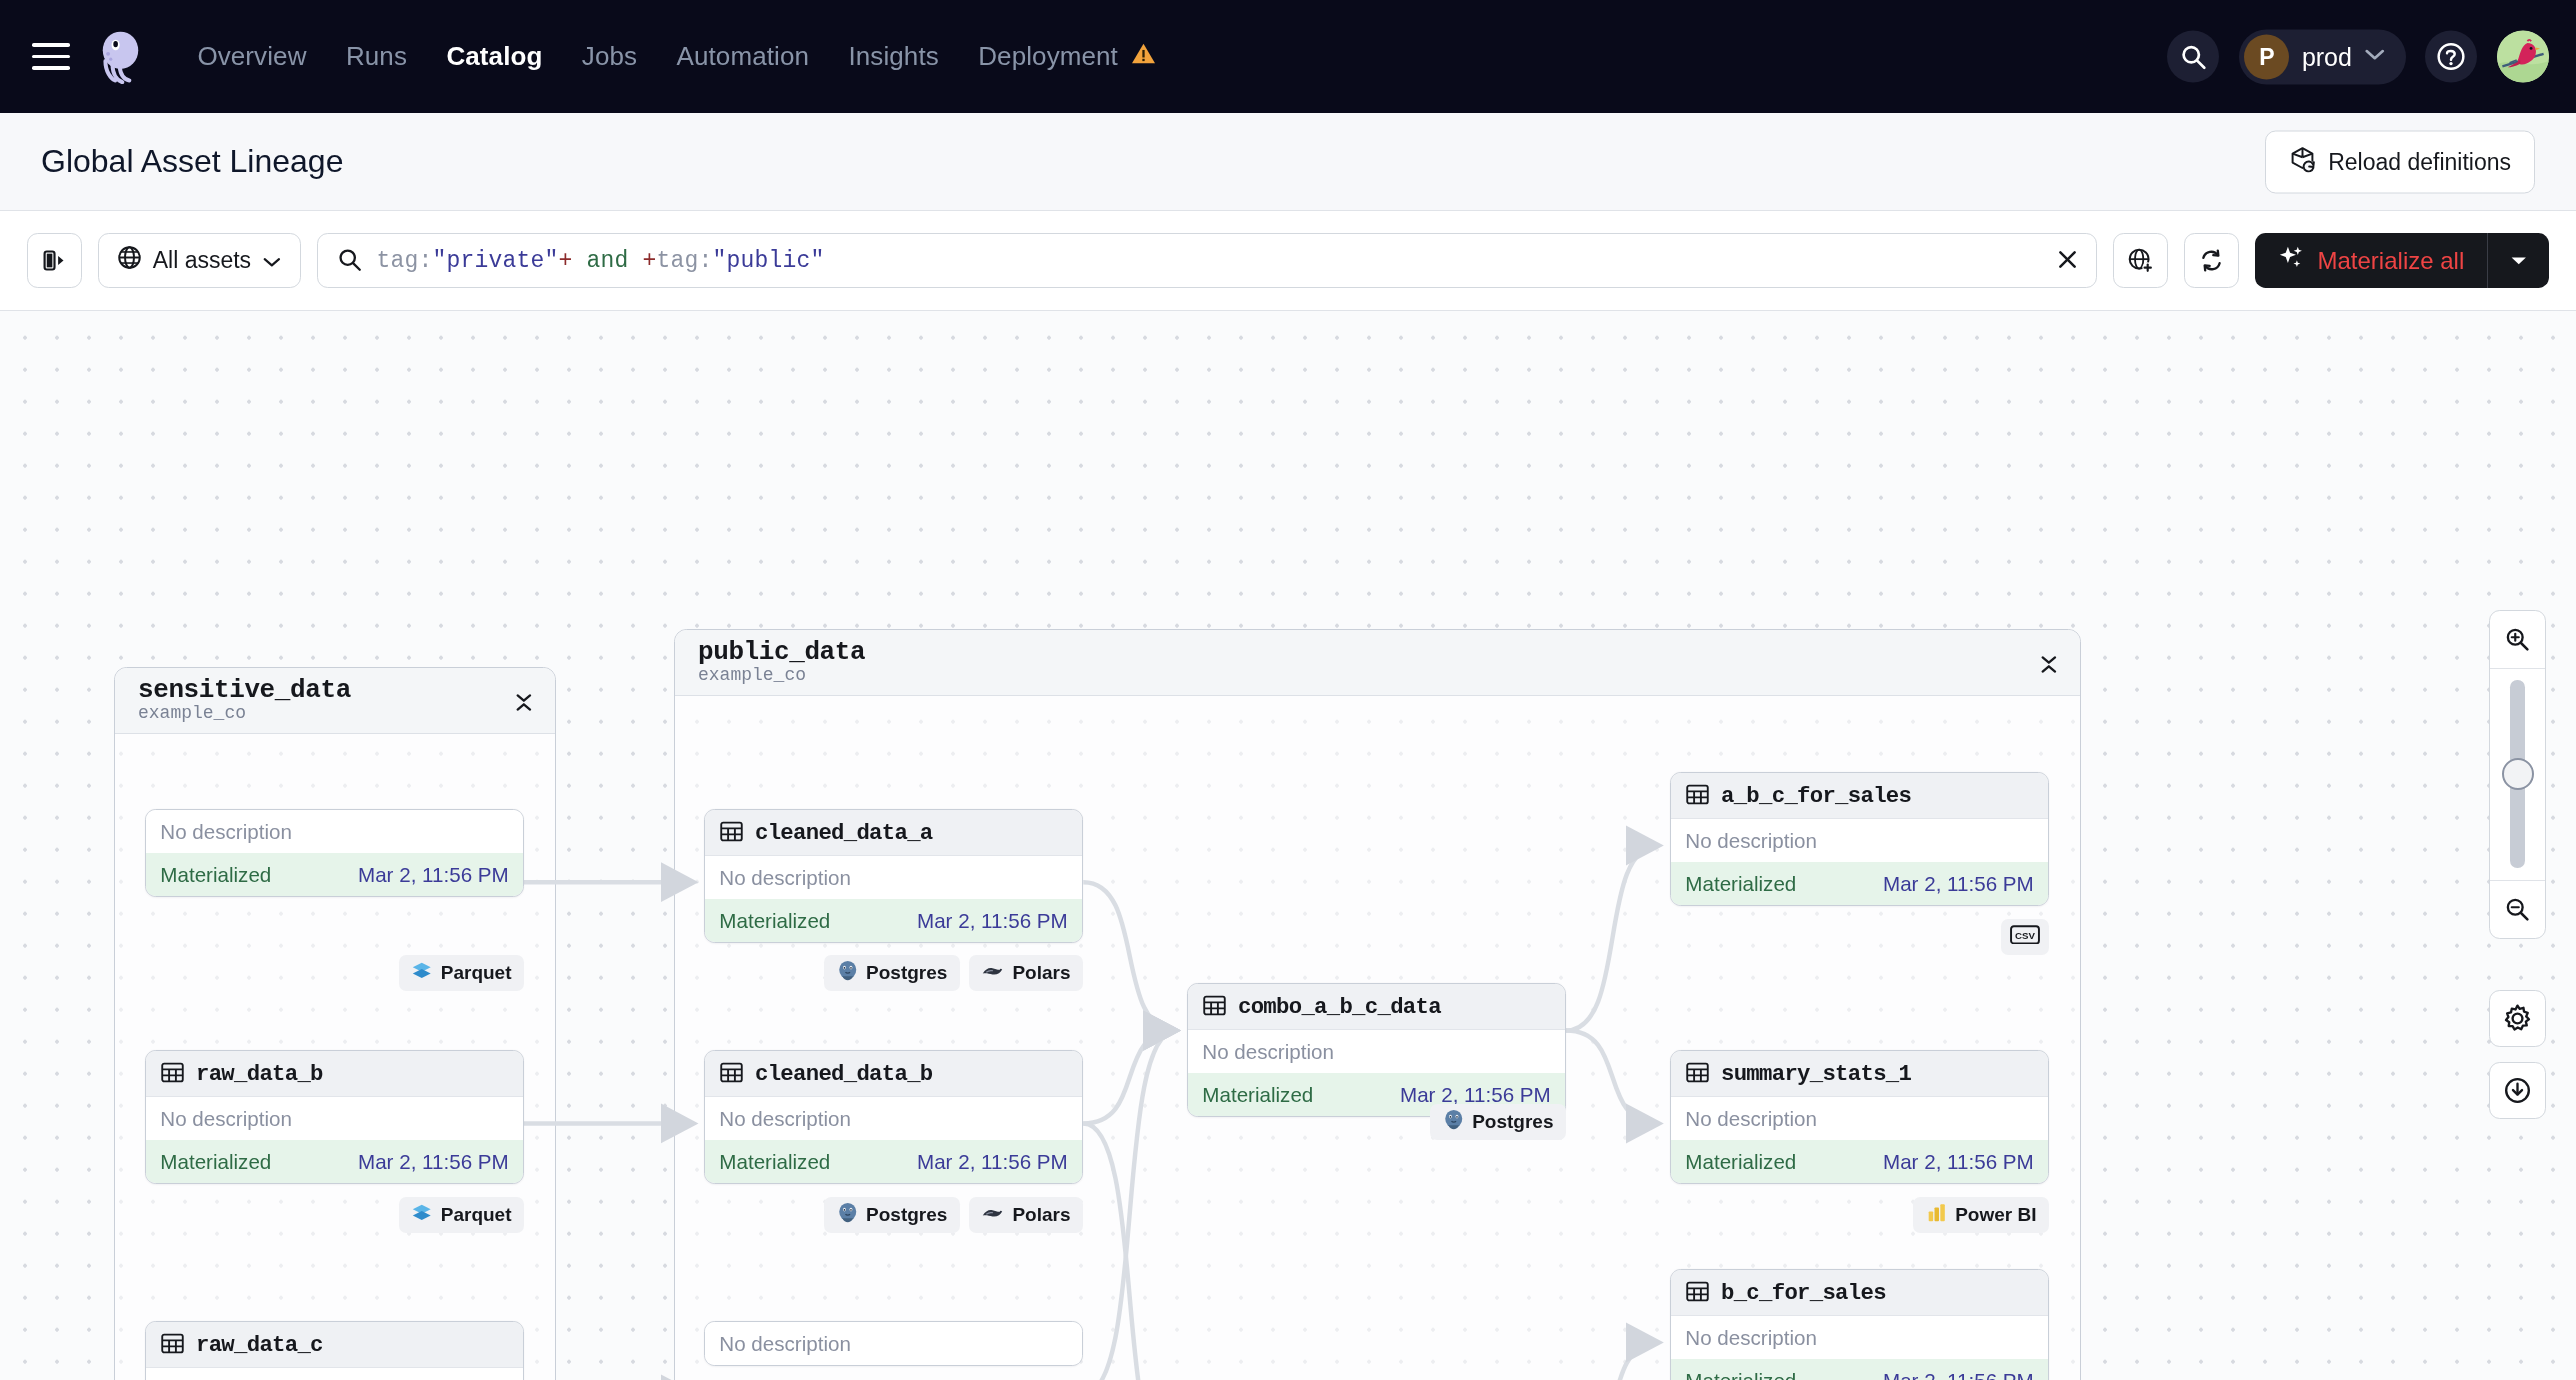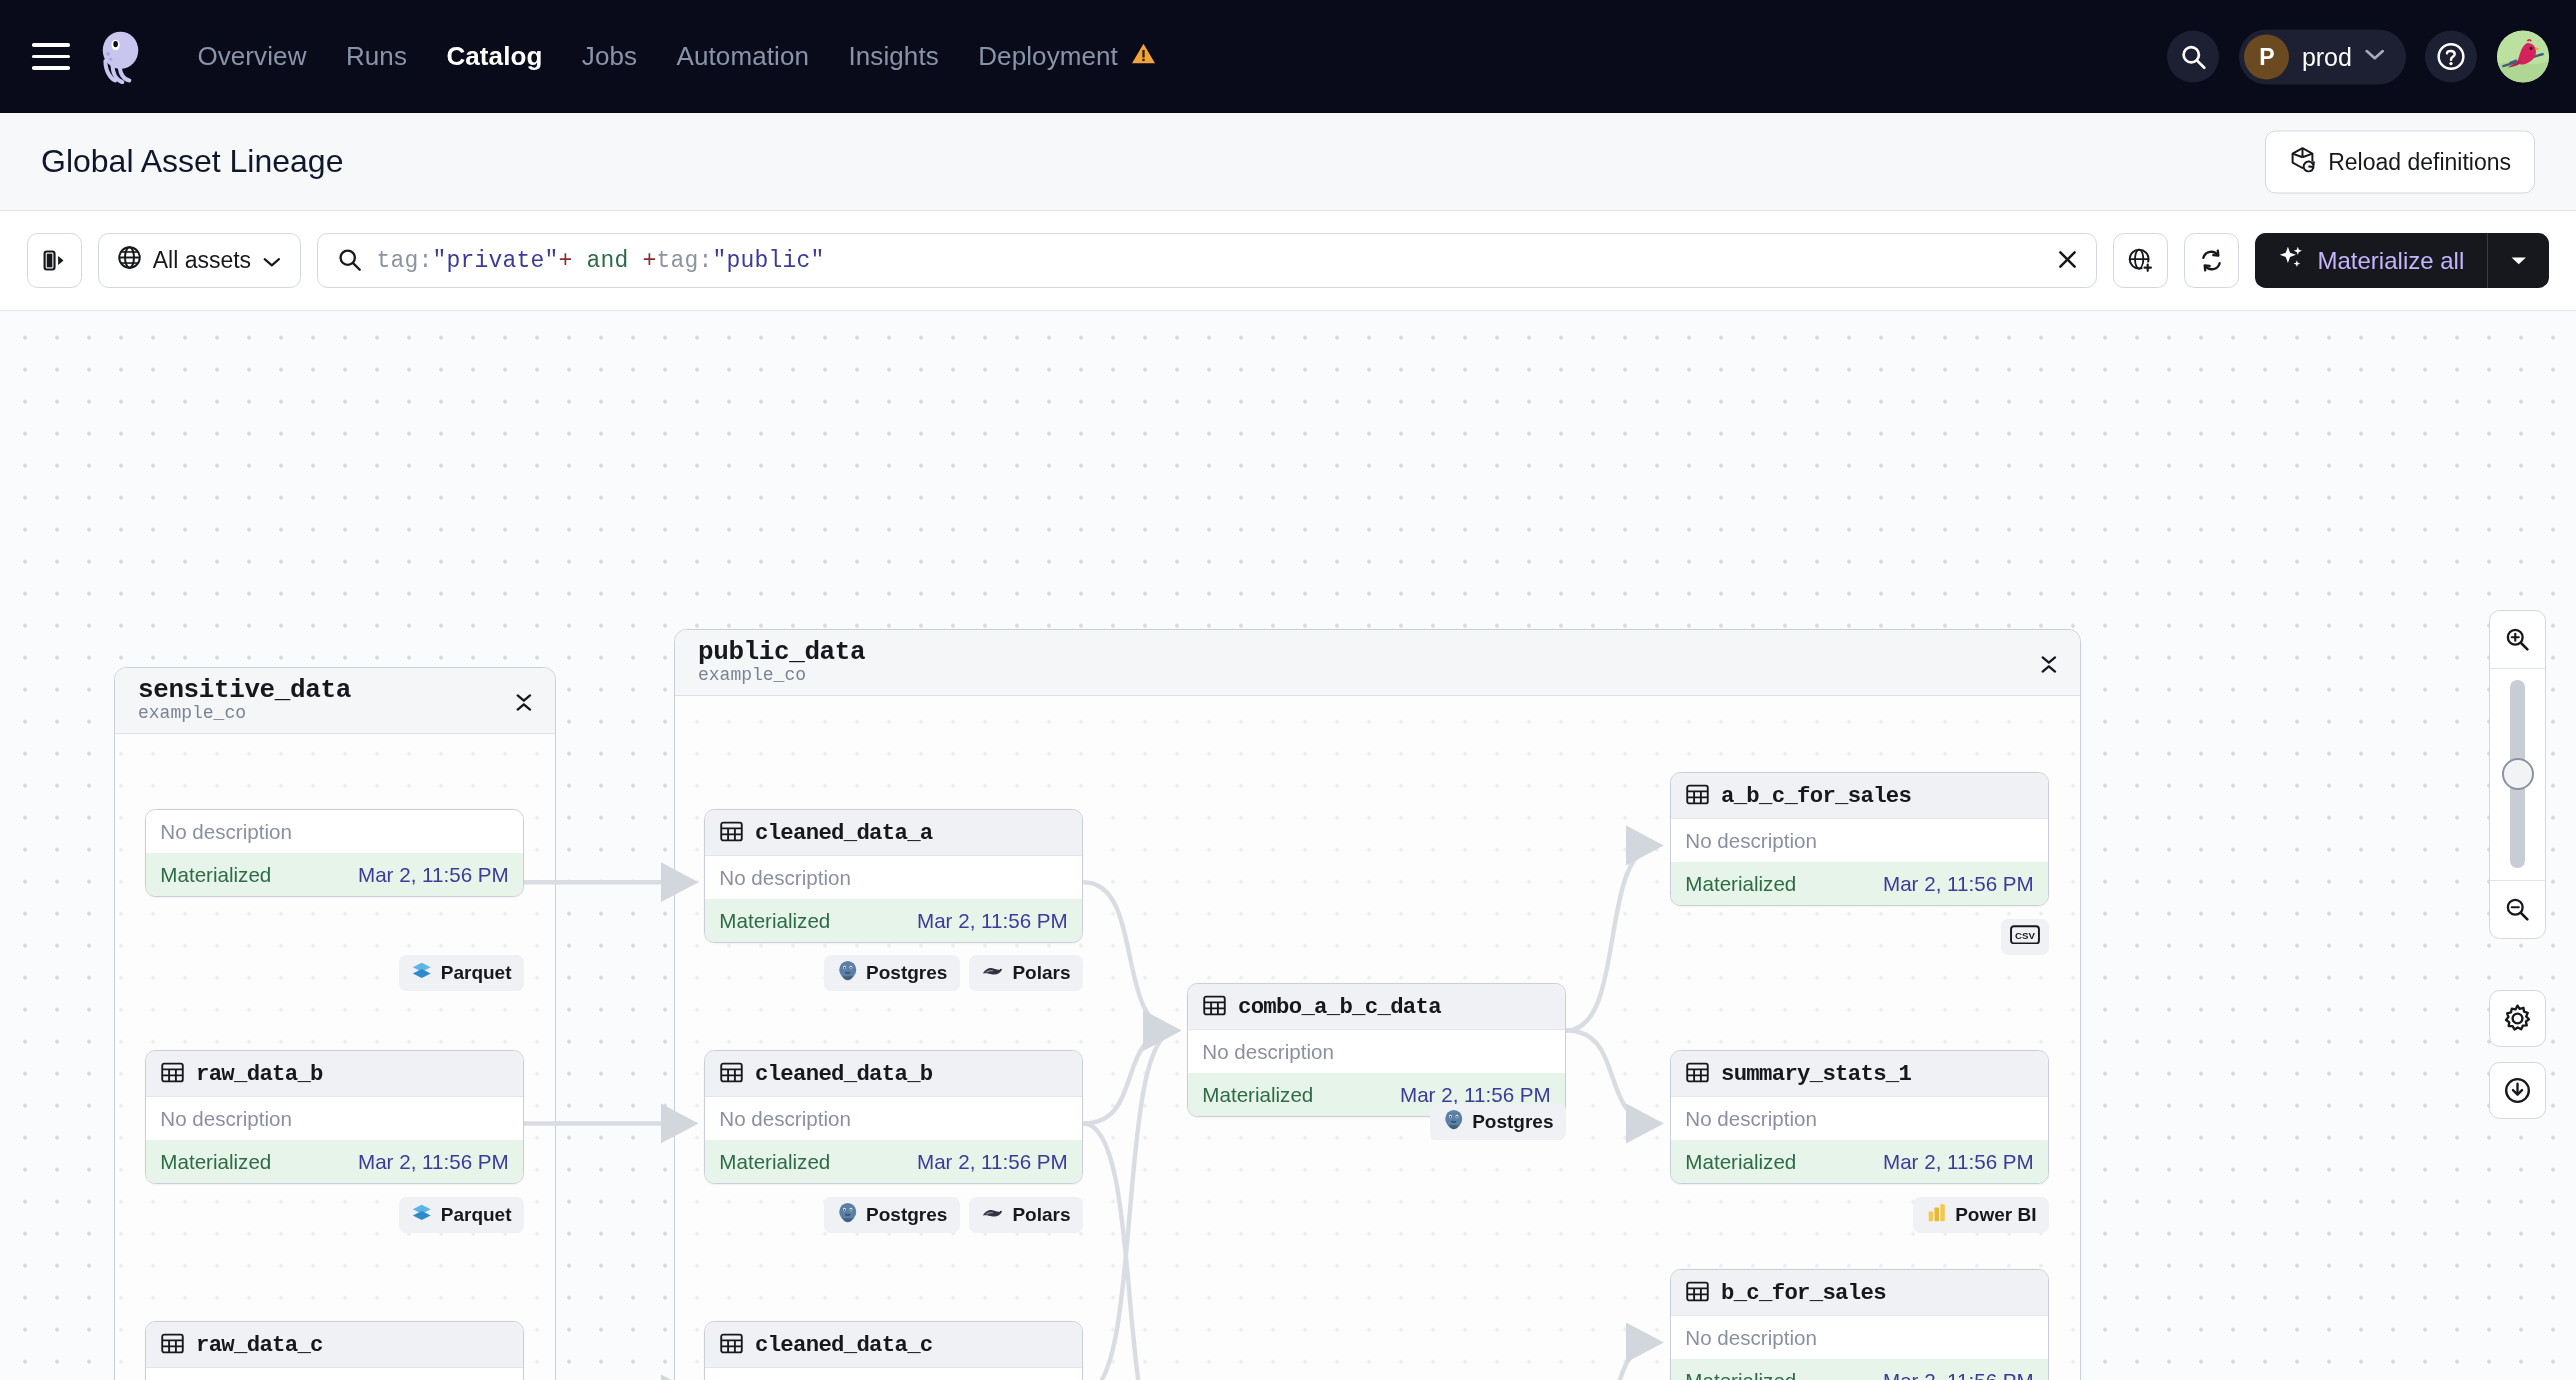--- a/index.html
+++ b/index.html
@@ -78,21 +78,21 @@
   .tk-key { color:#8C93A3; }
   .tk-str { color:#3B3B98; }
   .tk-plus { color:#8C2B2B; }
   .tk-and { color:#2E6B45; }
   .search-clear { position:absolute; right:16px; top:50%; transform:translateY(-50%);
     cursor:pointer;}
   .mat-btn {
     height:55px; background:#16181D; border-radius:10.7px; display:flex;
     align-items:center; cursor:pointer; flex:none;
   }
-  .mat-main { display:flex;align-items:center;gap:12.5px;padding:0 23px;color:#c4b5fd;font-size:24px;}
+  .mat-main { display:flex;align-items:center;gap:12.5px;padding:0 23px;color:#ef4444;font-size:24px;}
   .mat-div { width:0.9px;height:55px;background:#3A3D46;}
   .mat-caret { padding: 0 19.7px; display:flex;align-items:center;}
 
   
   .canvas {
     position:relative; width:2576px; height: calc(1380px - 113px - 98px - 100px);
     background: #FAFBFC;
     background-image: radial-gradient(#D7DAE0 2px, transparent 2px);
     background-size: 32px 32px;
     background-position: 9px 10.7px;
@@ -519,30 +519,20 @@
         <div class="tag">
           <span><svg width="23" height="19.7" viewBox="0 0 26 22">
               <path d="M2 14 C5 9 9 7 13 8 C17 9 21 11 24 9 C22 14 17 16 13 15 C9 14 5 13 2 14 Z" fill="#2E3440"></path>
               <path d="M6 12.6 C8 11 11 10.4 13.6 11" stroke="#8A90A0" stroke-width="1.2" fill="none"></path>
               <circle cx="22.4" cy="9.6" r="1" fill="#2E3440"></circle>
             </svg></span>
           <span>Polars</span>
         </div>
       </div>
       <div class="node" style="left: 704px; top: 1010px;">
-        <div class="node-head">
-          <span><svg width="25" height="25" viewBox="0 0 28 28">
-              <rect x="2.5" y="4" width="23" height="20" rx="2.2" stroke="#16181D" stroke-width="2.1" fill="none"></rect>
-              <line x1="2.5" y1="10.5" x2="25.5" y2="10.5" stroke="#16181D" stroke-width="2.1"></line>
-              <line x1="2.5" y1="17.2" x2="25.5" y2="17.2" stroke="#16181D" stroke-width="2.1"></line>
-              <line x1="10.2" y1="10.5" x2="10.2" y2="24" stroke="#16181D" stroke-width="2.1"></line>
-              <line x1="17.8" y1="10.5" x2="17.8" y2="24" stroke="#16181D" stroke-width="2.1"></line>
-            </svg></span>
-          <span class="node-title mono">cleaned_data_c</span>
-        </div>
         <div class="node-desc">No description</div>
       </div>
       <div class="node" style="left: 1187px; top: 672px;">
         <div class="node-head">
           <span><svg width="25" height="25" viewBox="0 0 28 28">
               <rect x="2.5" y="4" width="23" height="20" rx="2.2" stroke="#16181D" stroke-width="2.1" fill="none"></rect>
               <line x1="2.5" y1="10.5" x2="25.5" y2="10.5" stroke="#16181D" stroke-width="2.1"></line>
               <line x1="2.5" y1="17.2" x2="25.5" y2="17.2" stroke="#16181D" stroke-width="2.1"></line>
               <line x1="10.2" y1="10.5" x2="10.2" y2="24" stroke="#16181D" stroke-width="2.1"></line>
               <line x1="17.8" y1="10.5" x2="17.8" y2="24" stroke="#16181D" stroke-width="2.1"></line>

